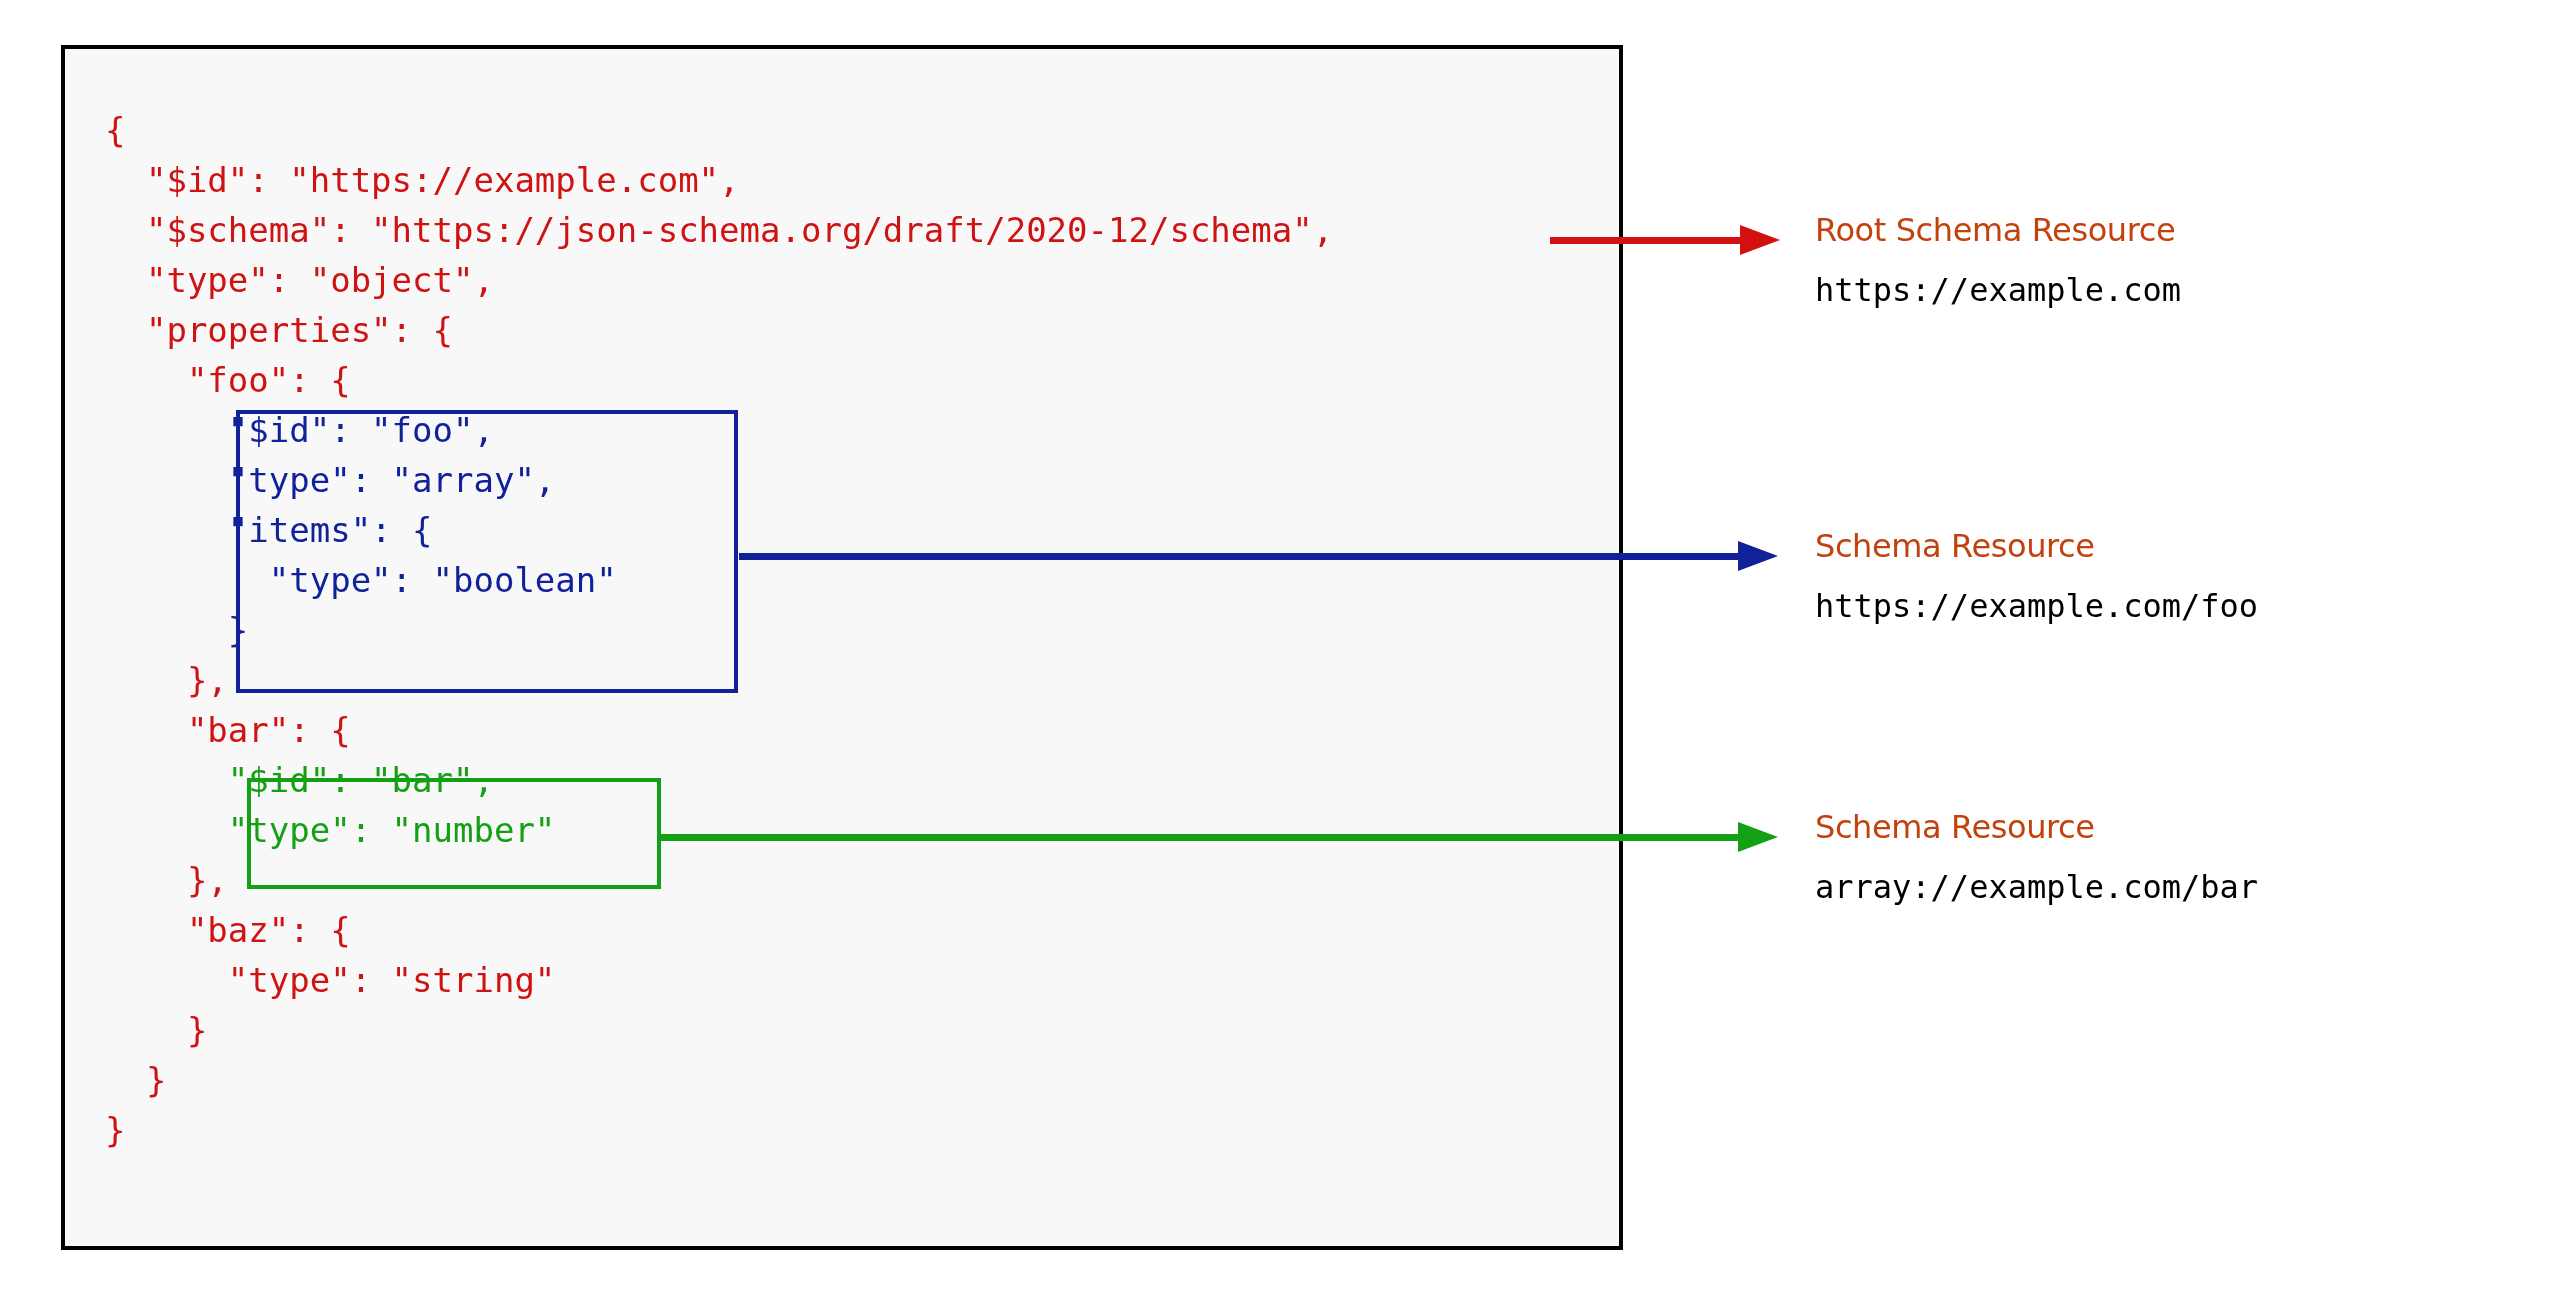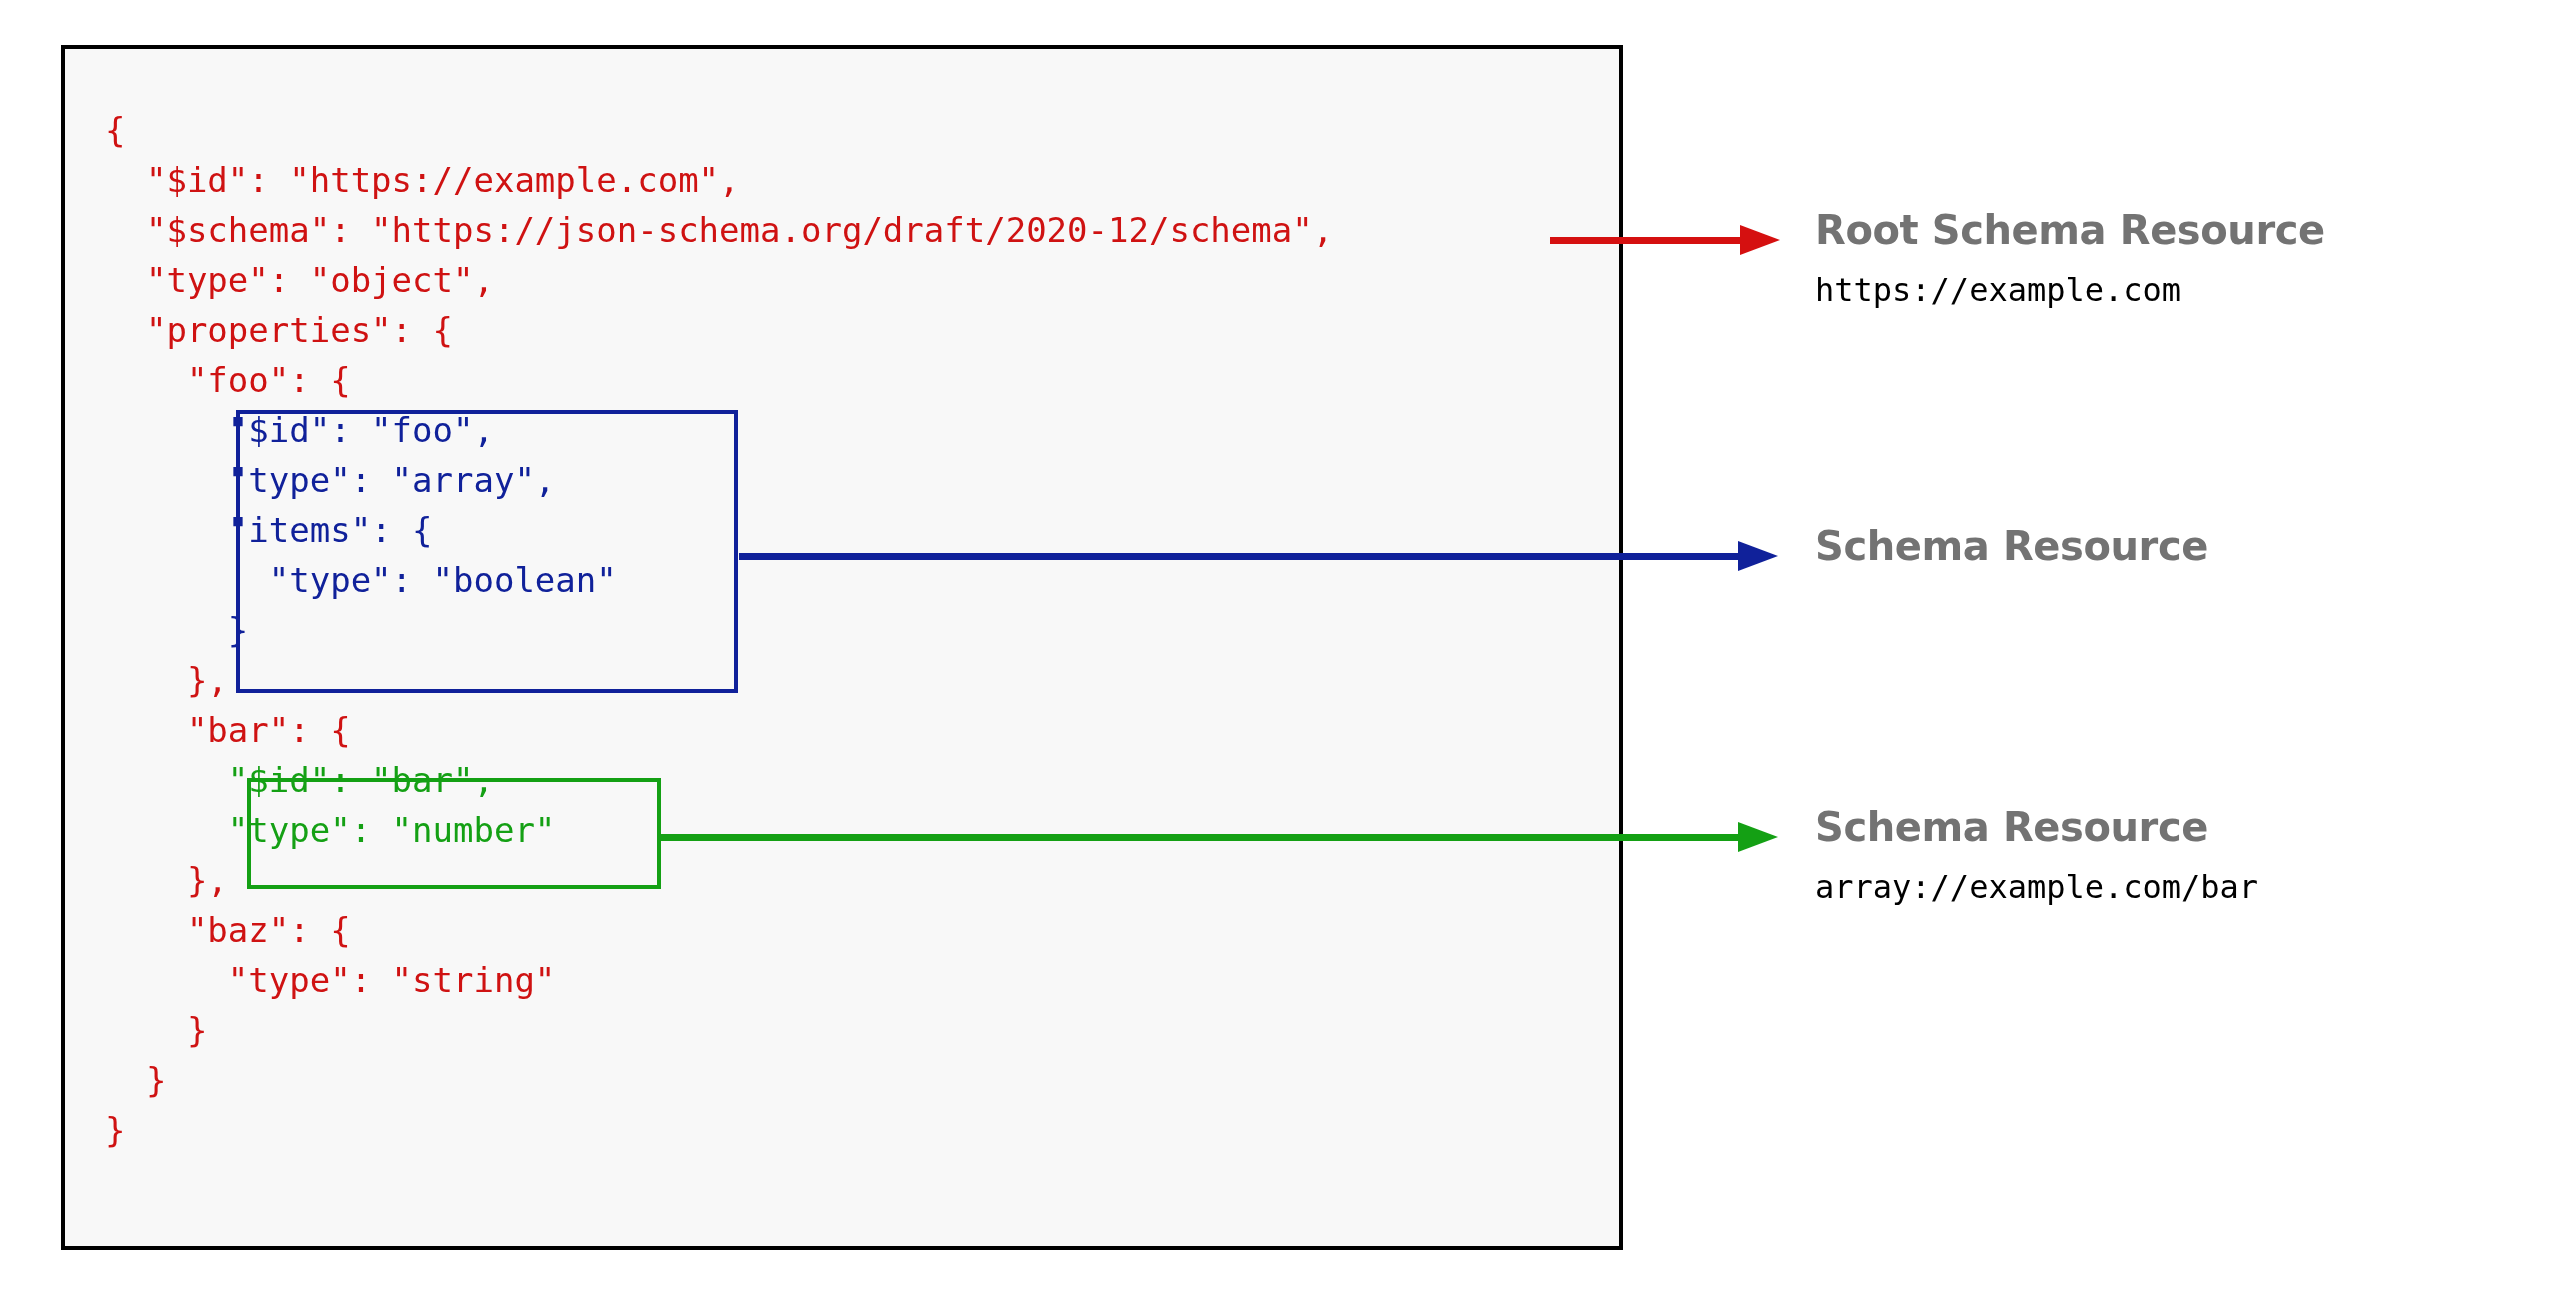--- a/index.html
+++ b/index.html
@@ -107,24 +107,24 @@
   #arrow-bar .conn-head { left: 1077px; border-left: 40px solid #14a014; }
 
   
   .annotation {
     position: absolute;
     left: 1815px;
     width: 740px;
   }
   .ann-title {
     font-family: "DejaVu Sans", sans-serif;
-    font-weight: bold;
-    font-size: 40px;
+    font-weight: normal;
+    font-size: 32px;
     line-height: 46px;
-    color: #737373;
+    color: #c2410c;
     letter-spacing: -0.4px;
     white-space: nowrap;
   }
   .ann-uri {
     margin-top: 18.7px;
     font-family: "DejaVu Sans Mono", monospace;
     font-size: 32px;
     line-height: 37px;
     color: #000000;
     white-space: nowrap;
@@ -160,19 +160,20 @@
   <div class="conn-head"></div>
 </div>
 
 <div class="annotation" id="ann-root">
   <div class="ann-title">Root Schema Resource</div>
   <div class="ann-uri">https://example.com</div>
 </div>
 
 <div class="annotation" id="ann-foo">
   <div class="ann-title">Schema Resource</div>
+  <div class="ann-uri">https://example.com/foo</div>
 </div>
 
 <div class="annotation" id="ann-bar">
   <div class="ann-title">Schema Resource</div>
   <div class="ann-uri">array://example.com/bar</div>
 </div>
 
 
 </body></html>

